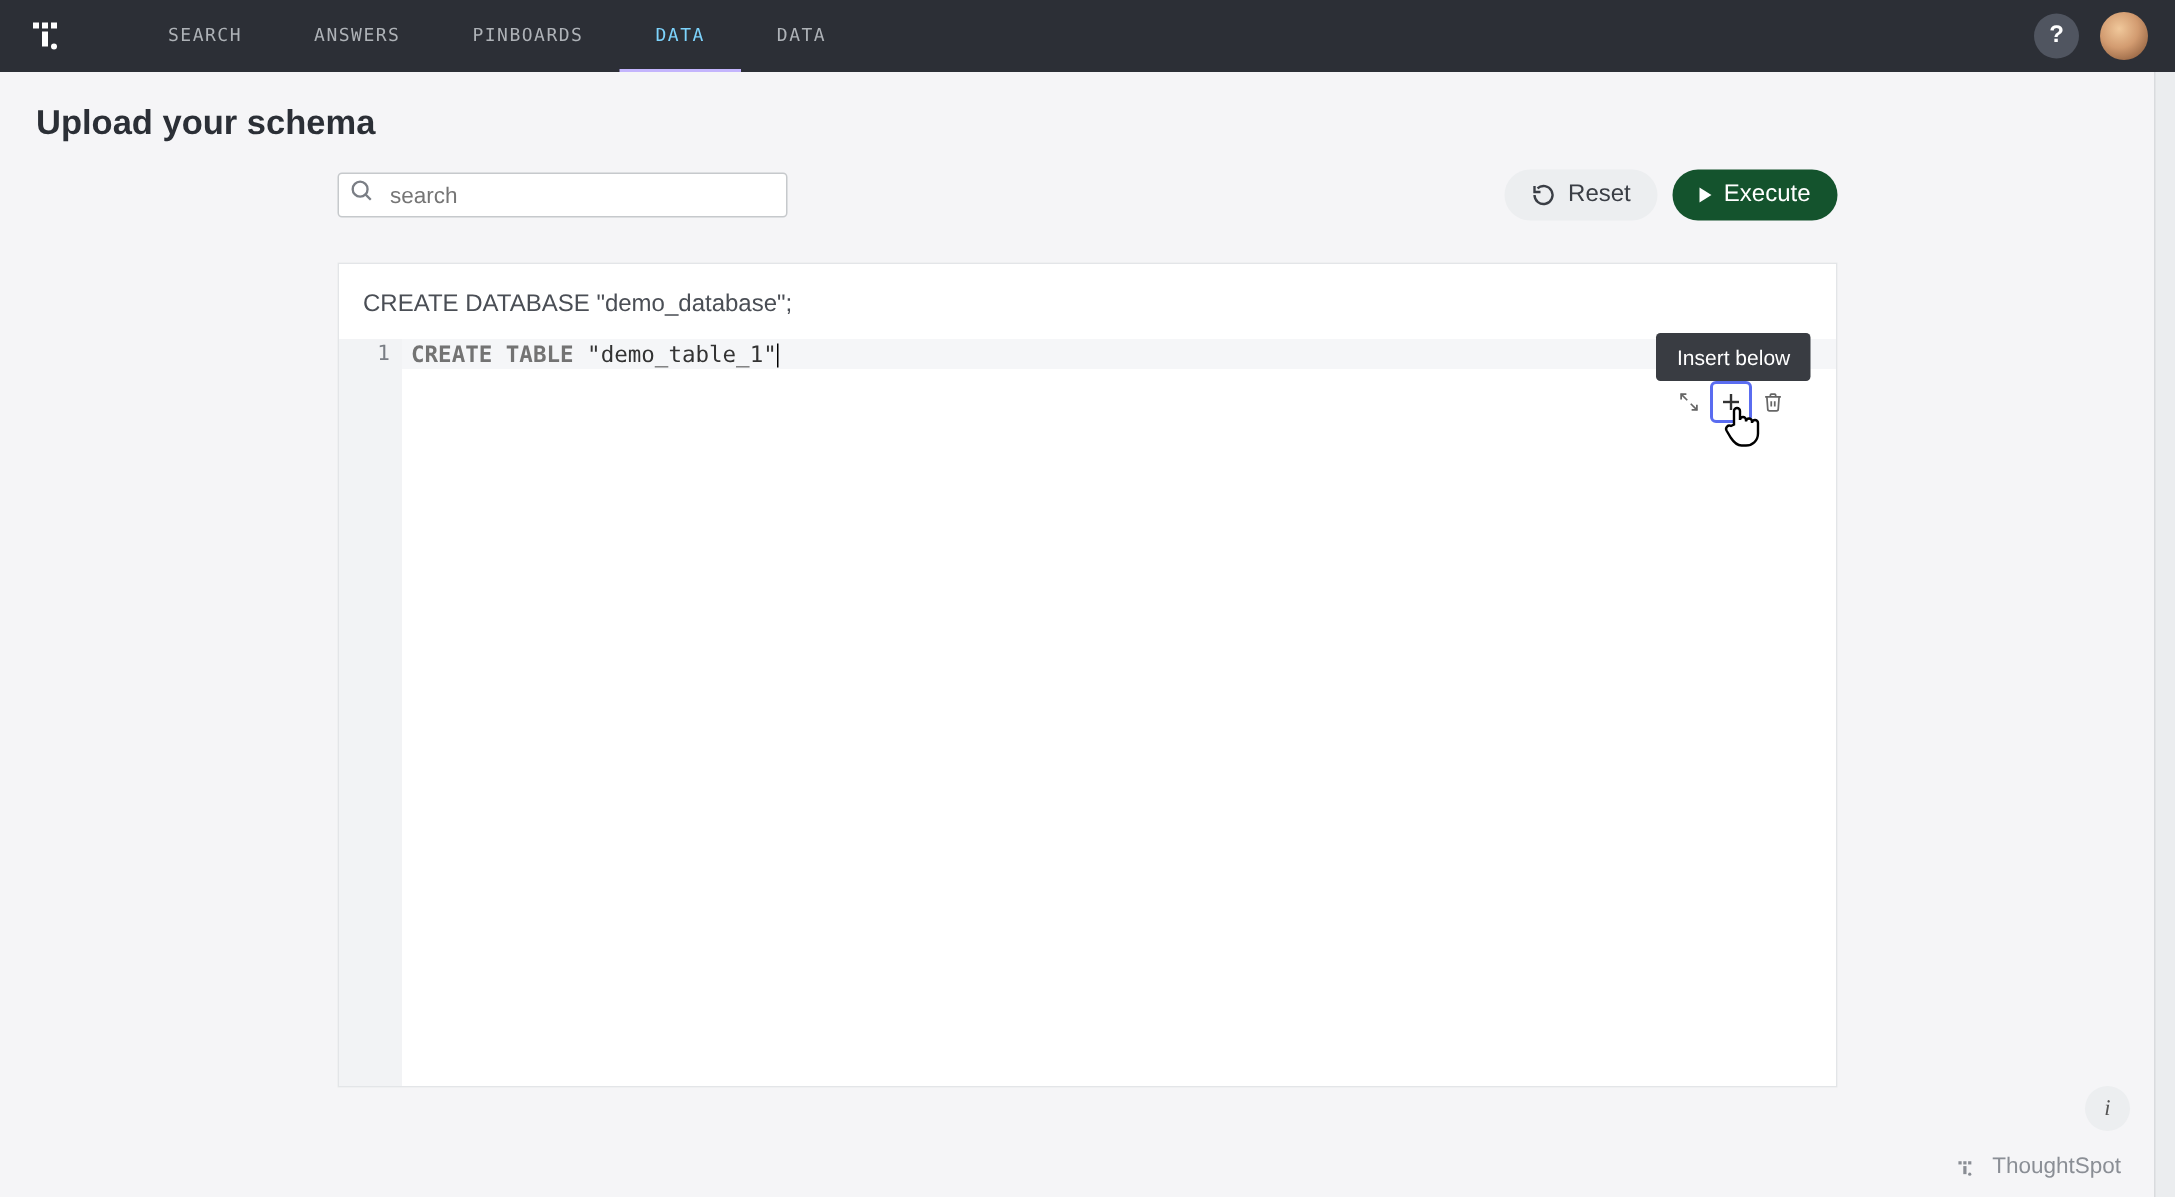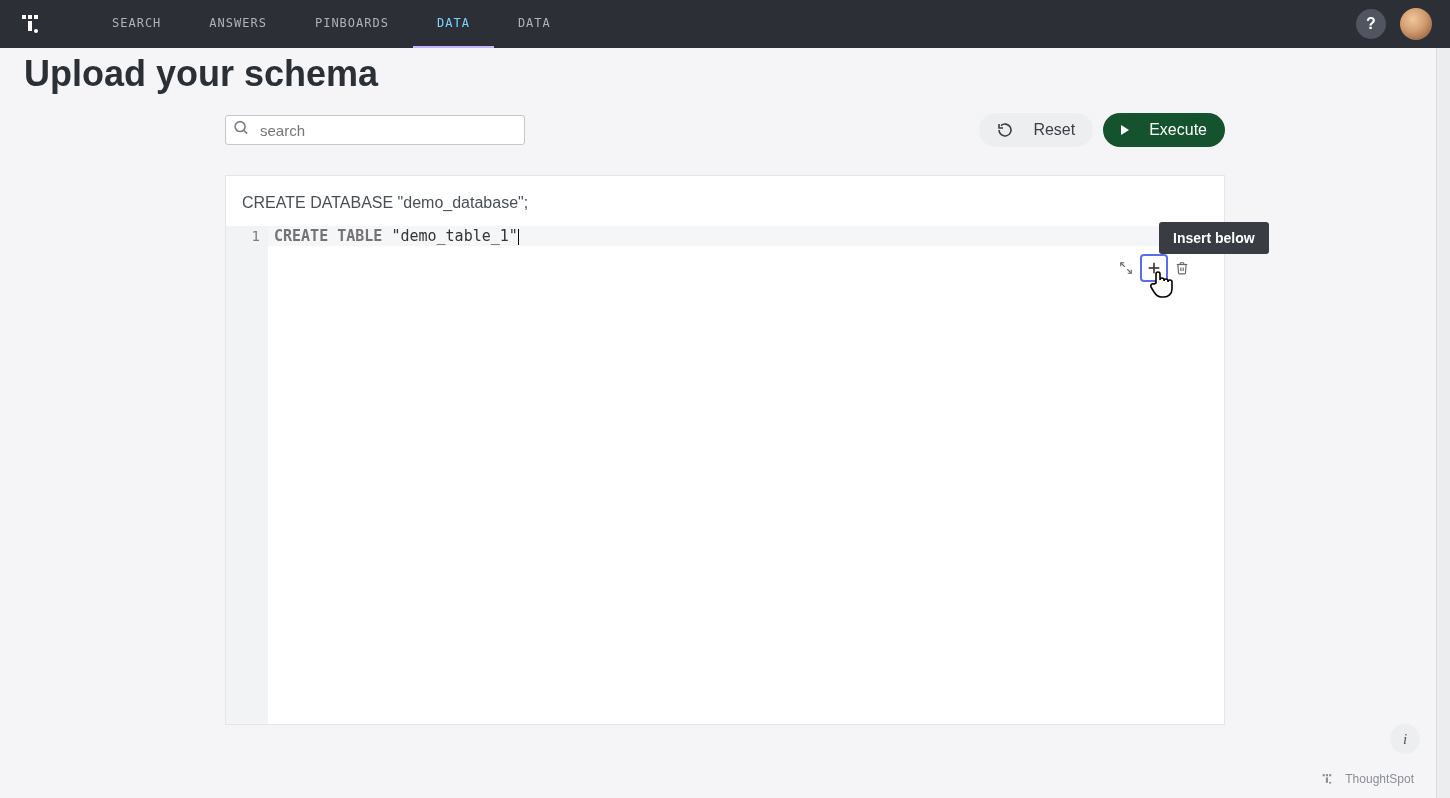--- a/index.html
+++ b/index.html
@@ -9,58 +9,58 @@
 .topnav { height: 48px; background: #2c2f36; display: flex; align-items: center; padding: 0 18px; }
 .logo { width: 28px; height: 28px; display: flex; align-items: center; justify-content: center; margin-right: 42px; }
 .nav-items { display: flex; gap: 0; }
 .nav-item { font-family: Menlo, Consolas, monospace; font-size: 12px; letter-spacing: 1px; color: #aeb2b7; padding: 0 24px; height: 48px; display: flex; align-items: center; cursor: pointer; border-bottom: 2px solid transparent; }
 .nav-item.active { color: #7dd3fc; border-bottom: 2px solid #c4b5fd; }
 .nav-right { margin-left: auto; display: flex; align-items: center; gap: 14px; }
 .help-circle { width: 30px; height: 30px; border-radius: 50%; background: #505560; display: flex; align-items: center; justify-content: center; color: #fff; font-size: 16px; font-weight: 600; cursor:pointer; }
 .avatar { width: 32px; height: 32px; border-radius: 50%; background: radial-gradient(circle at 40% 35%, #f0c89b 0%, #d29b70 45%, #8a5a3a 90%); cursor:pointer; }
 
 
-.page-title { font-size: 36px; font-weight: 600; color: #2b2f36; padding: 5px 24px 10px; }
+.page-title { font-size: 23px; font-weight: 600; color: #2b2f36; padding: 20px 24px 10px; }
 
 
 .actionbar { display: flex; align-items: center; padding: 8px 0; margin: 0 auto; width: 1000px; }
 .search-wrap { position: relative; width: 300px; }
 .search-input { width: 100%; height: 30px; border: 1px solid #c6c9cc; border-radius: 3px; padding: 0 10px 0 34px; font-size: 15px; color: #6b6f76; background: #fff; }
 .search-icon { position: absolute; left: 8px; top: 50%; transform: translateY(-50%); color: #7a7e85; }
 .actionbar-spacer { flex: 1; }
-.pill-btn { height: 34px; padding: 0 18px; border-radius: 18px; display: inline-flex; align-items: center; gap: 20px; font-size: 16px; cursor: pointer; border: none; }
+.pill-btn { height: 34px; padding: 0 18px; border-radius: 18px; display: inline-flex; align-items: center; gap: 8px; font-size: 16px; cursor: pointer; border: none; }
 .reset-btn { background: #eceef0; color: #3a3e45; margin-right: 10px; }
 .reset-btn svg { width:16px; height:16px; }
 .execute-btn { background: #14532d; color: #fff; }
 .execute-btn .play { width: 0; height: 0; border-top: 5px solid transparent; border-bottom: 5px solid transparent; border-left: 8px solid #fff; }
 
 
 .card { background: #ffffff; border: 1px solid #e3e5e8; margin: 20px auto 0; width: 1000px; height: 550px; position: relative; display:flex; flex-direction:column;}
 .card-header { padding: 18px 16px 14px; font-size: 16px; color: #4a4e55; }
 .editor-row { display: flex; height: 20px; }
 .gutter { width: 42px; background: #f2f3f5; text-align: right; padding-right: 8px; font-family: Menlo, Consolas, monospace; font-size: 14px; color: #7a7e85; line-height: 20px; }
 .code-area { flex: 1; background: #f5f6f8; font-family: Menlo, Consolas, monospace; font-size: 15px; padding-left: 6px; line-height: 20px; position: relative; }
 .kw { color: #737373; font-weight: 600; }
 .str { color: #333; }
 .caret { display: inline-block; width: 1px; height: 16px; background: #000; vertical-align: middle; margin-left: 0; }
 .code-body { flex:1; display:flex; }
 .code-body .gutter-rest { width:42px; background:#f2f3f5; }
 .code-body .code-rest { flex:1; background:#ffffff; border-left:1px solid transparent; }
 
 
-.tooltip { position: absolute; top: 222px; left: 1159px; background: #393c42; color: #fff; font-size: 14px; padding: 8px 14px; border-radius: 3px; white-space: nowrap; z-index: 10; font-weight: bold; }
+.tooltip { position: absolute; top: 222px; left: 1104px; background: #393c42; color: #fff; font-size: 14px; padding: 8px 14px; border-radius: 3px; white-space: nowrap; z-index: 10; }
 .row-actions { position: absolute; top: 254px; left: 1118px; display: flex; align-items: center; gap: 6px; z-index: 9; }
 .icon-btn { width: 16px; height: 16px; color: #666; cursor: pointer; display:flex; align-items:center; justify-content:center; }
 .plus-btn { width: 28px; height: 28px; border: 2px solid #5a6cf0; border-radius: 4px; background: #fff; display: flex; align-items: center; justify-content: center; color: #333; cursor:pointer; }
 .plus-btn svg { width: 16px; height: 16px; }
 .cursor-hand { position: absolute; top: 269px; left: 1148px; z-index: 11; pointer-events:none; }
 
 
 .info-circle { position: absolute; right: 30px; bottom: 44px; width: 30px; height: 30px; border-radius: 50%; background: #eceef0; display:flex; align-items:center; justify-content:center; color:#555; font-family: Georgia, serif; font-style: italic; font-size: 15px; cursor:pointer; }
-.footer-brand { position: absolute; right: 36px; bottom: 12px; display:flex; align-items:flex-start; gap:10px; color:#8a8e95; font-size:12px; }
+.footer-brand { position: absolute; right: 36px; bottom: 12px; display:flex; align-items:flex-end; gap:10px; color:#8a8e95; font-size:15px; }
 
 
 .right-edge { position:absolute; top:48px; right:0; bottom:0; width:14px; background:#ebedef; border-left:1px solid #d9dbde; }
 </style>
 </head>
 <body>
 
 <div class="topnav">
   <div class="logo">
     <svg width="26" height="26" viewBox="0 0 26 26">

